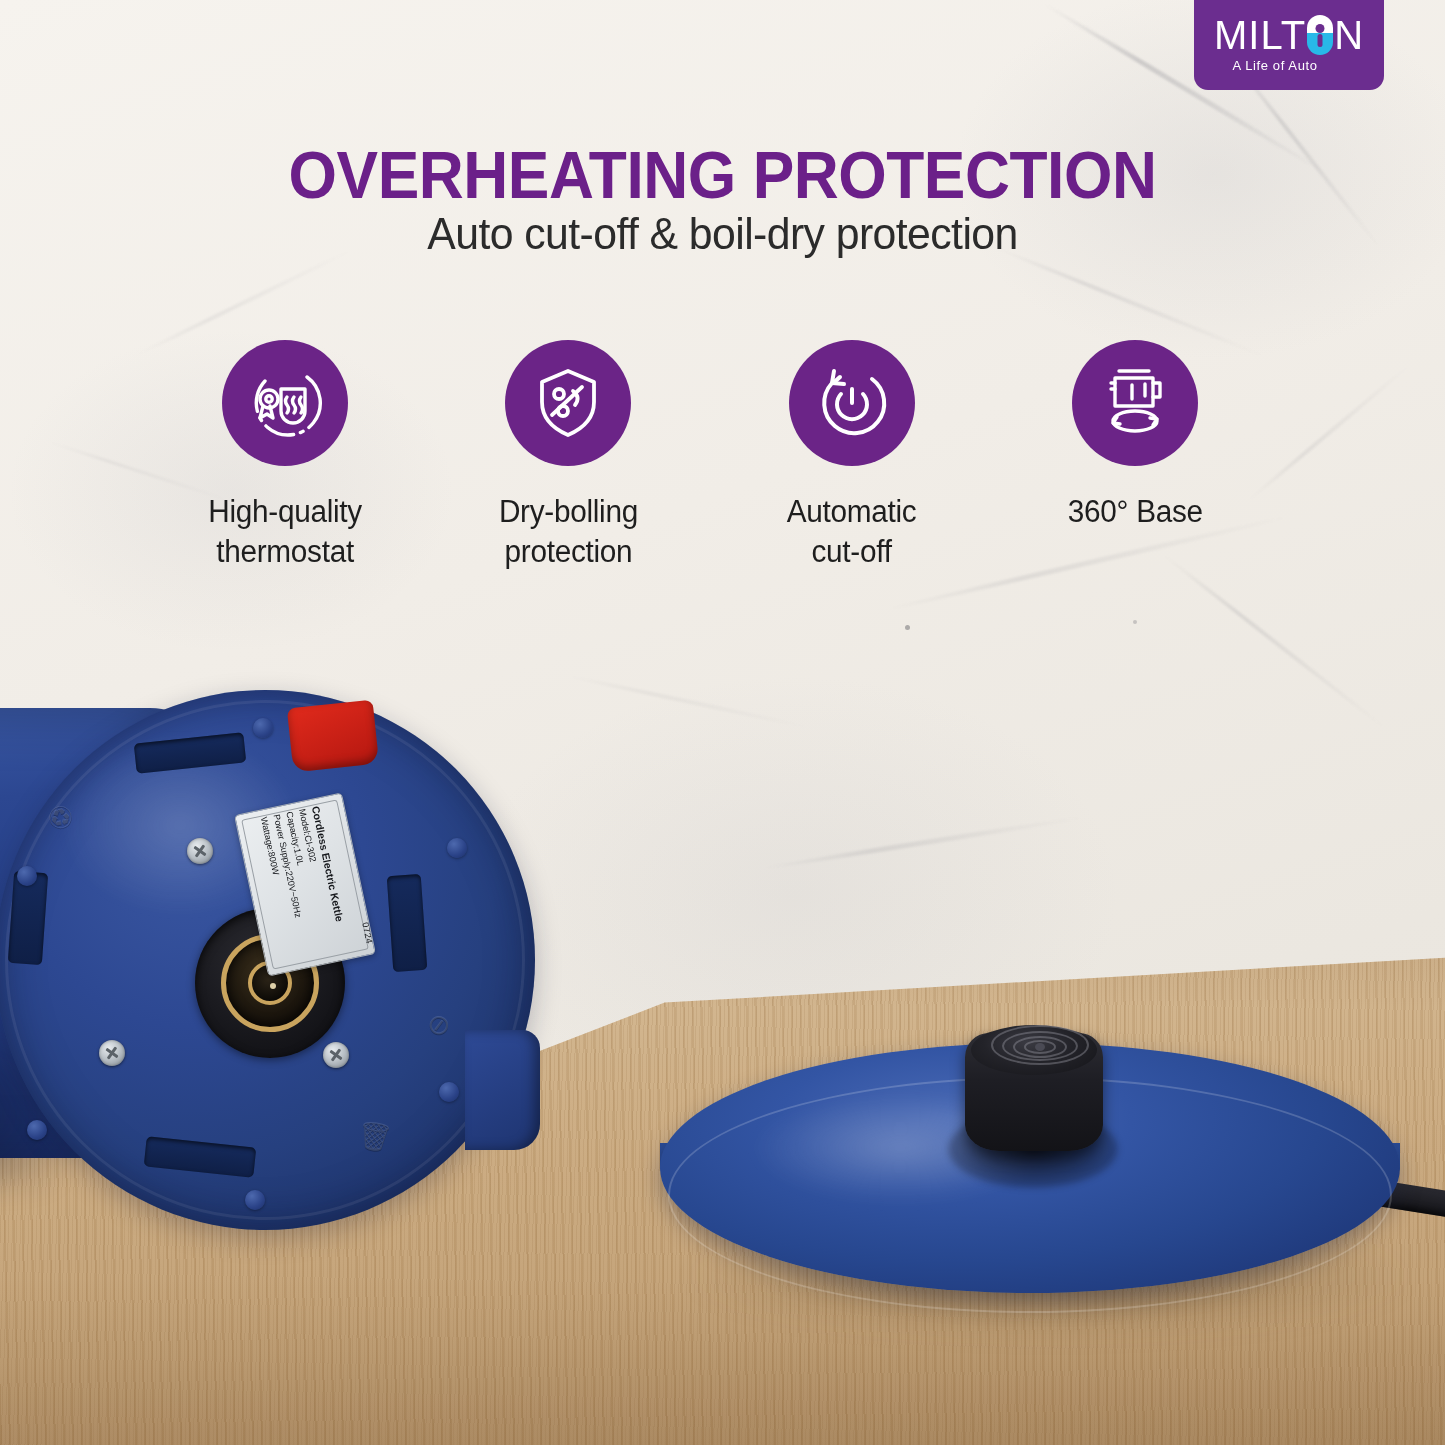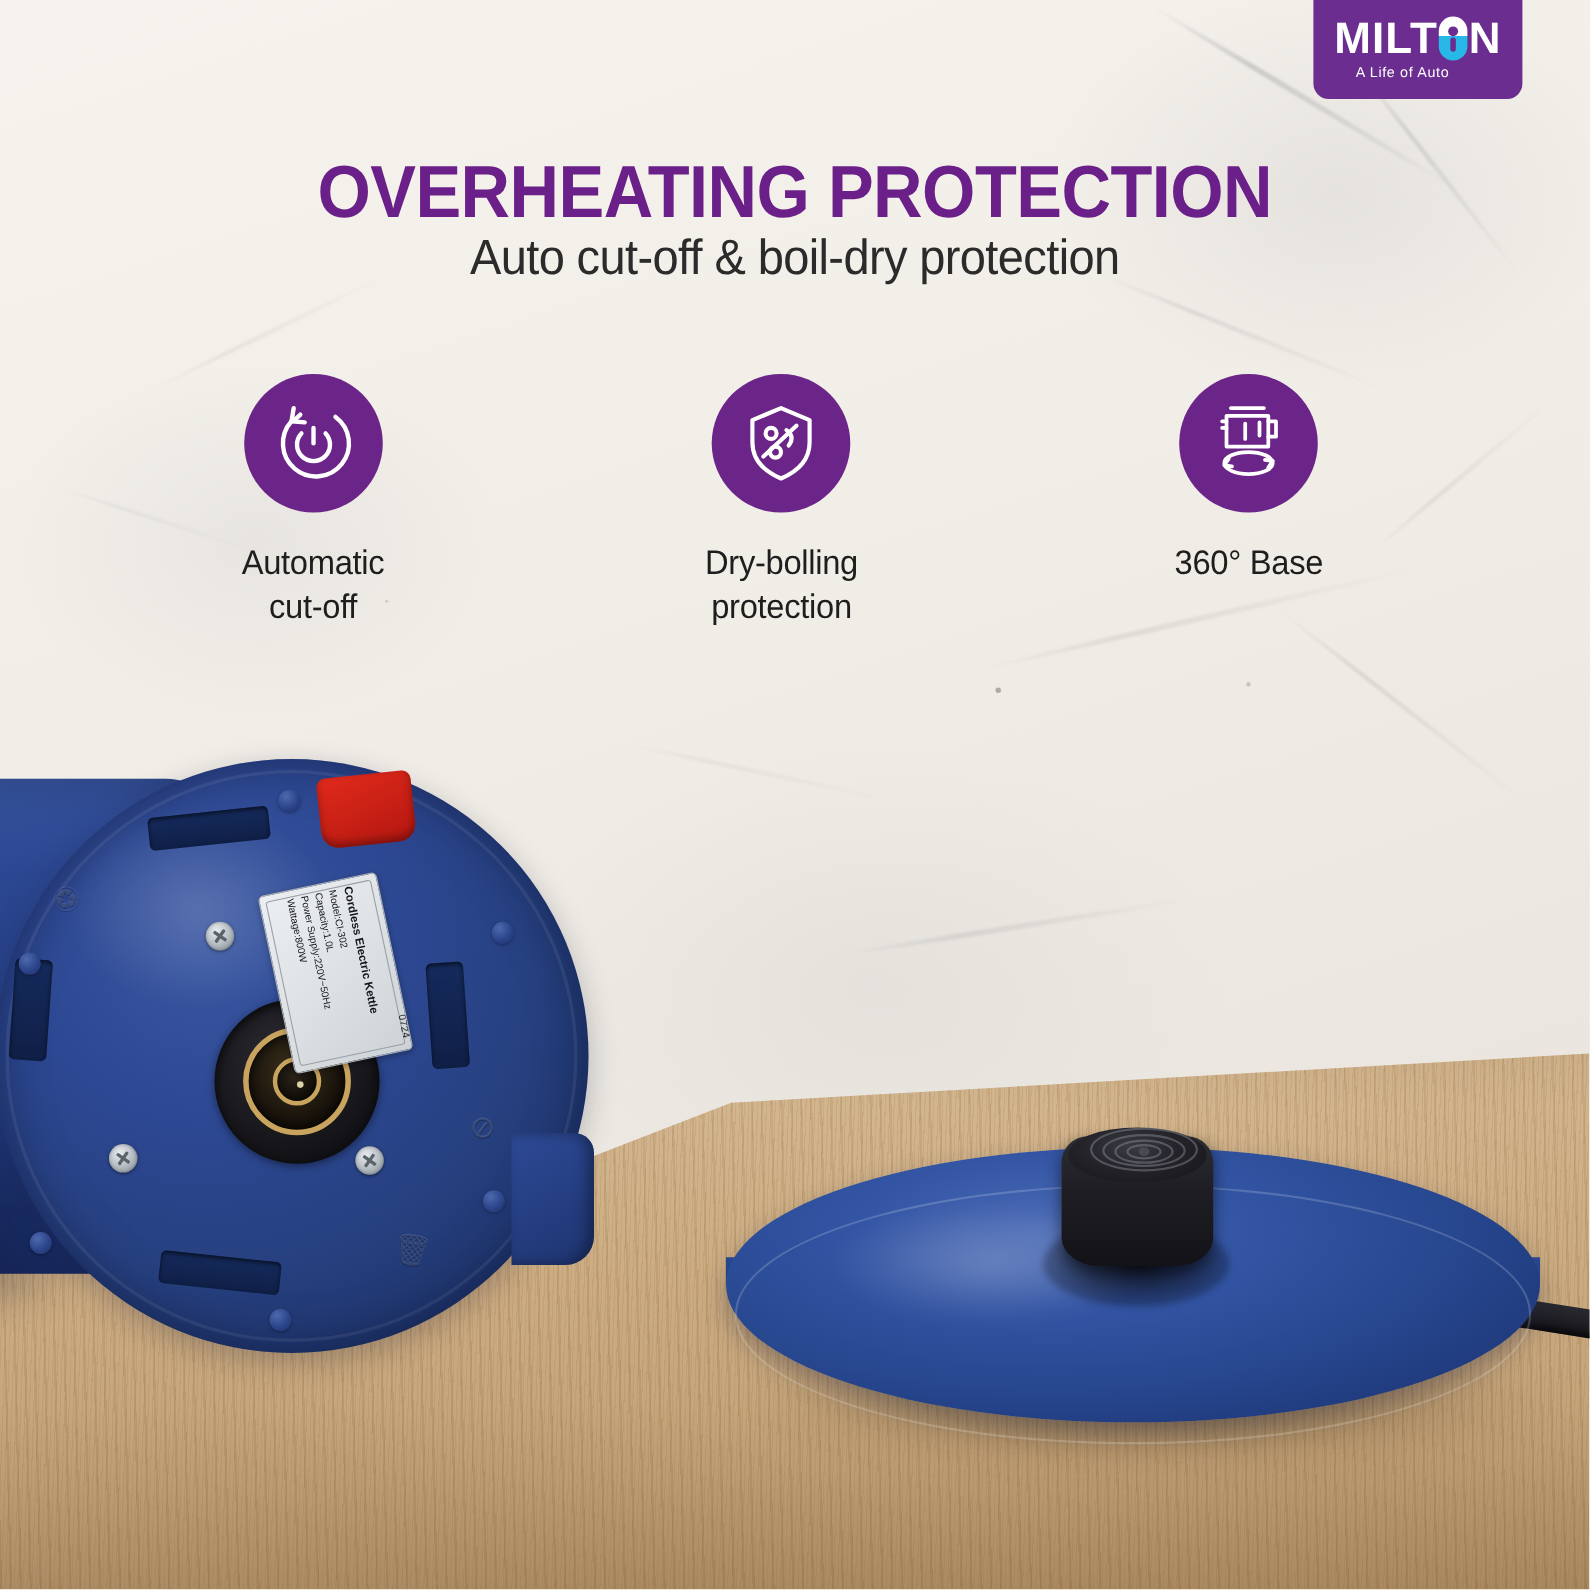--- a/index.html
+++ b/index.html
@@ -73,21 +73,21 @@
     background:#6b2d8f;
     border-radius:14px;
     display:flex; flex-direction:column;
     align-items:center; justify-content:center;
     padding-top:12px;
   }
   .logo-word {
     position:relative;
     display:flex; align-items:center;
     color:#ffffff;
-    font-size:40px; font-weight:bold;
+    font-size:40px; font-weight:normal;
     letter-spacing:1px;
     line-height:1;
   }
   .logo-o {
     position:relative;
     display:inline-block;
     width:26px; height:40px;
     margin:0 1px;
     border-radius:13px;
     background:linear-gradient(180deg, #ffffff 0%, #ffffff 44%, #28b8e8 44%, #28b8e8 100%);
@@ -426,46 +426,62 @@
       <span>N</span>
     </div>
     <div class="logo-tag">A Life of Auto</div>
   </div>
 
   <div class="headline">OVERHEATING PROTECTION</div>
   <div class="subhead">Auto cut-off &amp; boil-dry protection</div>
 
   <div class="features">
 
-
     <div class="feature">
       <div class="f-circle">
-        <svg width="84" height="84" viewBox="0 0 84 84" fill="none" stroke="#ffffff" stroke-width="4" stroke-linecap="round" stroke-linejoin="round">
-          <path d="M62 18 A30 30 0 1 1 22 22 A30 30 0 0 0 30 16"></path>
-          <path d="M22 22 l2 -12 M22 22 l12 1"></path>
-          <path d="M42 28 v14"></path>
-          <path d="M31 33 a15 15 0 1 0 22 0"></path>
+        <svg width="84" height="84" viewBox="0 0 84 84" fill="none" stroke="#ffffff" stroke-width="3.4" stroke-linecap="round" stroke-linejoin="round">
+          <path d="M64 16 A32 32 0 1 1 22 20" stroke-dasharray="58 7 3 7 30 7 3 7"></path>
+          <path d="M38 28 h24 v22 a12 12 0 0 1 -12 12 h-0 a12 12 0 0 1 -12 -12 z"></path>
+          <path d="M44 36 q-3 4 0 8 q3 4 0 8"></path>
+          <path d="M51 36 q-3 4 0 8 q3 4 0 8"></path>
+          <path d="M58 36 q-3 4 0 8 q3 4 0 8"></path>
+          <circle cx="26" cy="38" r="9"></circle>
+          <circle cx="26" cy="38" r="3.2"></circle>
+          <path d="M20 45 l-3 12 l7 -4 l6 4 l-3 -12"></path>
         </svg>
       </div>
-      <div class="f-label">Automatic
-cut-off</div>
+      <div class="f-label">High-quality
+thermostat</div>
     </div>
 
     <div class="feature">
       <div class="f-circle">
         <svg width="84" height="84" viewBox="0 0 84 84" fill="none" stroke="#ffffff" stroke-width="3.8" stroke-linecap="round" stroke-linejoin="round">
           <path d="M42 10 L68 21 v20 c0 17 -12 27 -26 33 c-14 -6 -26 -16 -26 -33 V21 z"></path>
           <circle cx="33" cy="33" r="5"></circle>
           <circle cx="37" cy="50" r="5"></circle>
           <path d="M47 30 q8 6 2 14"></path>
           <path d="M26 54 L56 26"></path>
         </svg>
       </div>
       <div class="f-label">Dry-bolling
 protection</div>
+    </div>
+
+    <div class="feature">
+      <div class="f-circle">
+        <svg width="84" height="84" viewBox="0 0 84 84" fill="none" stroke="#ffffff" stroke-width="4" stroke-linecap="round" stroke-linejoin="round">
+          <path d="M62 18 A30 30 0 1 1 22 22 A30 30 0 0 0 30 16"></path>
+          <path d="M22 22 l2 -12 M22 22 l12 1"></path>
+          <path d="M42 28 v14"></path>
+          <path d="M31 33 a15 15 0 1 0 22 0"></path>
+        </svg>
+      </div>
+      <div class="f-label">Automatic
+cut-off</div>
     </div>
 
     <div class="feature">
       <div class="f-circle">
         <svg width="84" height="84" viewBox="0 0 84 84" fill="none" stroke="#ffffff" stroke-width="3.4" stroke-linecap="round" stroke-linejoin="round">
           <path d="M26 10 h30"></path>
           <path d="M22 17 h38 v28 h-38 z"></path>
           <path d="M60 22 h7 v14 h-7"></path>
           <path d="M18 22 h4 M18 28 h4"></path>
           <path d="M39 24 v14"></path>

